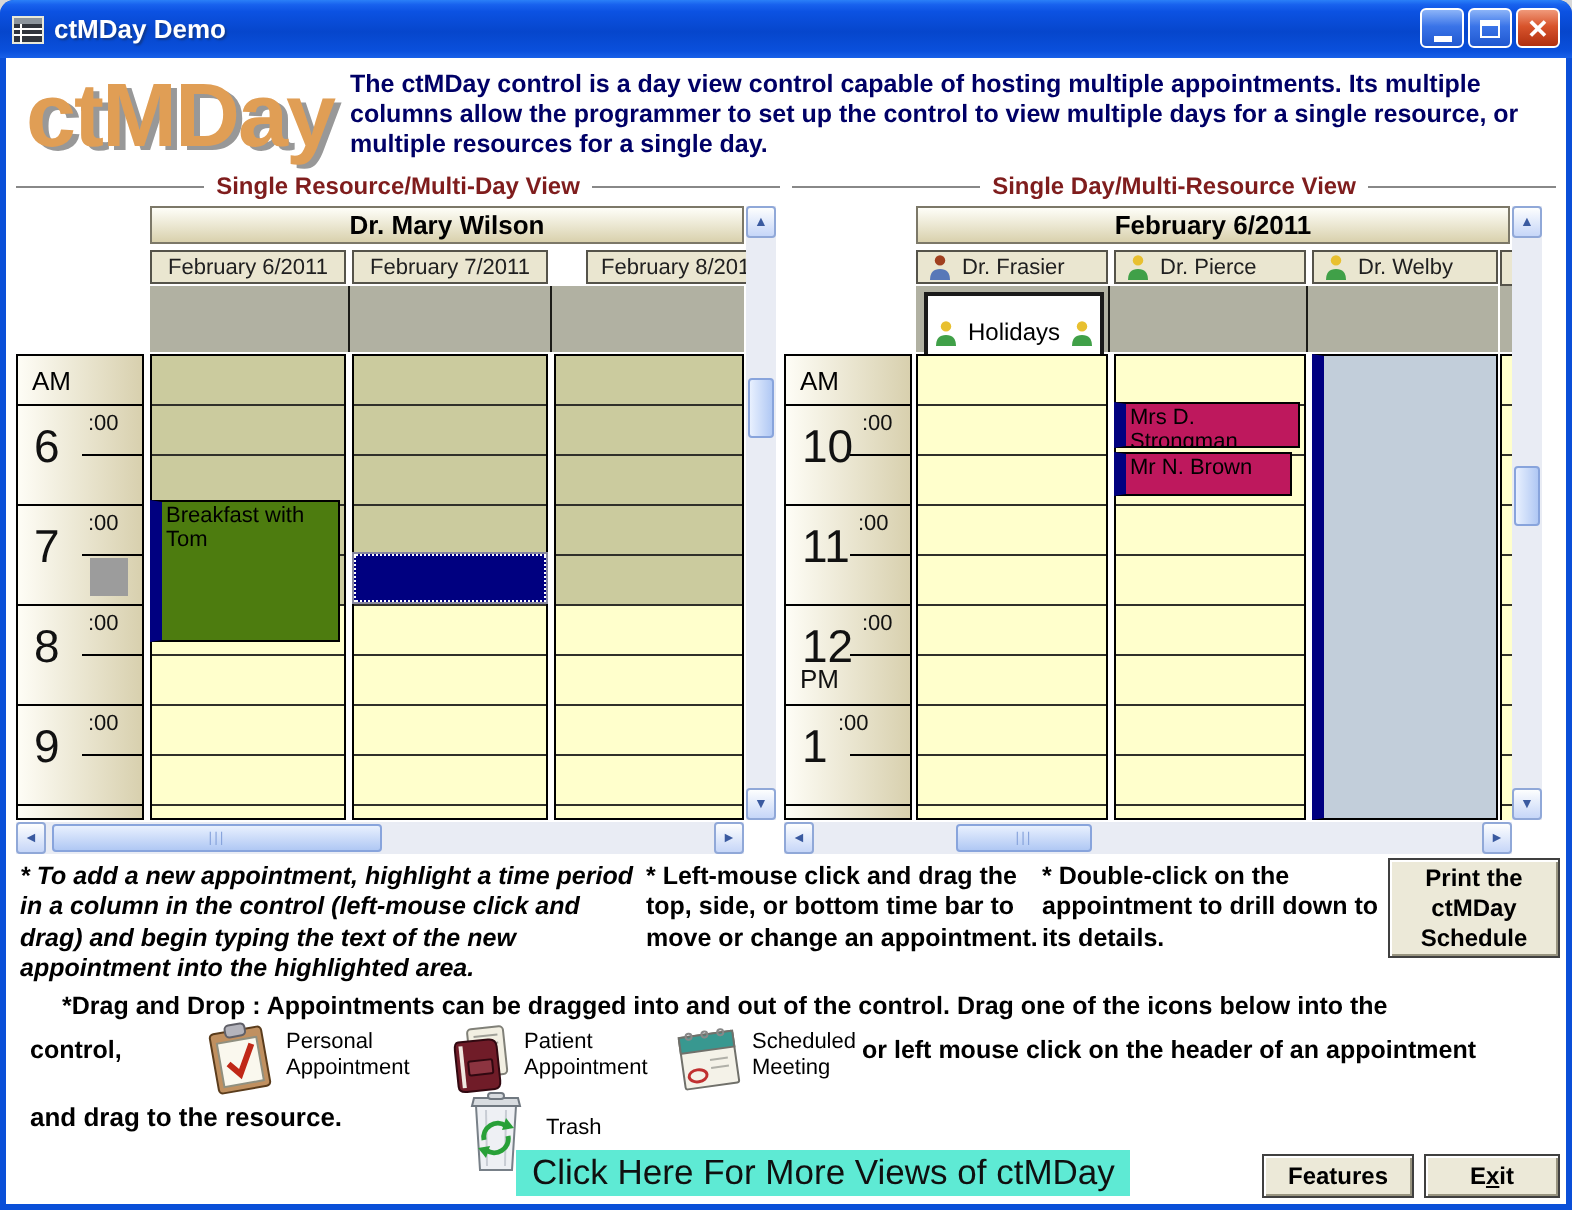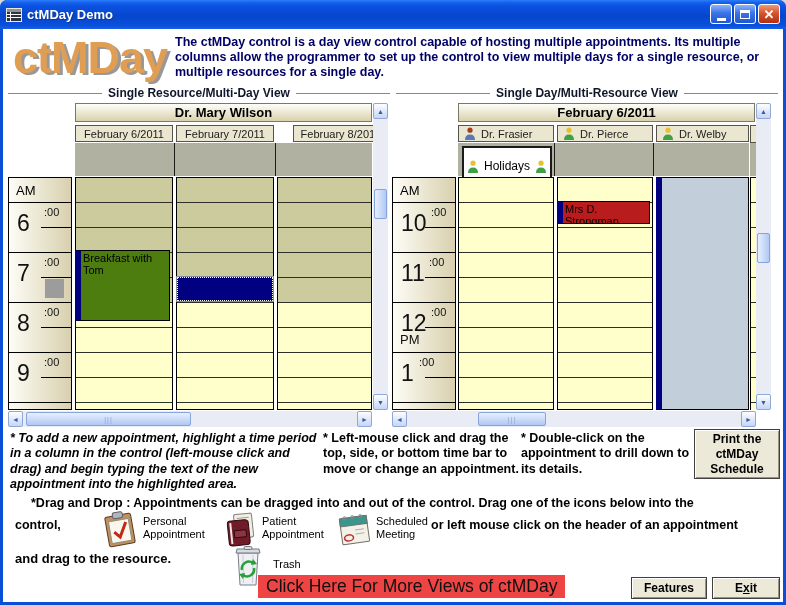--- a/index.html
+++ b/index.html
@@ -31,21 +31,21 @@
   .logo {
     position:absolute; left:10px; top:3px; font-size:45px; font-weight:bold; letter-spacing:-1px;
     color:#e09e55; text-shadow:3px 2px 0 #989898;
   }
   .description {
     position:absolute; left:172px; top:6px; width:596px;
     font-size:12.5px; font-weight:bold; color:#000066; line-height:1.2;
   }
   .section-label { position:absolute; top:57px; display:flex; align-items:center; }
   .section-label .rule { flex:1; height:0; border-top:1px solid #888; }
-  .section-label .lbl { margin:0 6px; color:#0f172a; font-weight:bold; font-size:12px; white-space:nowrap; }
+  .section-label .lbl { margin:0 6px; color:#7f1d1d; font-weight:bold; font-size:12px; white-space:nowrap; }
   
   .res-header {
     position:absolute; height:19px; background:linear-gradient(180deg,#fefef8,#d9d1ad);
     border:1px solid #7c7868; text-align:center; font-weight:bold; font-size:13px; line-height:17px;
   }
   .col-header {
     position:absolute; top:96px; height:17px; background:#eae6d0; border:1px solid #55534a;
     font-size:11px; color:#202020; display:flex; align-items:center; justify-content:center; gap:5px;
   }
   .allday { position:absolute; top:114px; height:33px; background:#b1b1a2; }
@@ -57,21 +57,21 @@
   .tc-hour .h { position:absolute; left:8px; top:7px; font-size:23px; color:#111; }
   .tc-hour .m { position:absolute; left:35px; top:3px; font-size:11px; color:#111; }
   .tc-hour .midline { position:absolute; left:32px; right:0; top:24px; height:1px; background:#000; }
   .tc-hour .pm { position:absolute; left:7px; top:29px; font-size:13px; color:#111; }
   .tc-partial { height:8px; border-bottom:none; }
   .day-col { position:absolute; top:148px; height:233px; border:1px solid #000; border-bottom:1px solid #000; overflow:hidden; }
   .rows-khaki { background:repeating-linear-gradient(180deg,#cbcb9e 0px,#cbcb9e 24px,#30302a 24px,#30302a 25px); }
   .rows-yellow { background:repeating-linear-gradient(180deg,#ffffcc 0px,#ffffcc 24px,#30302a 24px,#30302a 25px); }
   .appt { position:absolute; border:1px solid #000; border-left:6px solid #000080; font-size:11px; color:#000; padding:1px 2px; overflow:hidden; }
   .appt.tan { background:#4d7c0f; }
-  .appt.blue { background:#b91c1c; }
+  .appt.blue { background:#be185d; }
   .sel-cell { position:absolute; background:#000080; border:1px dotted #fff; box-shadow:0 0 0 1px #8888a0; }
   .now-marker { position:absolute; background:#9c9c9c; }
   .welby-block { position:absolute; background:#c2ceda; border:1px solid #000; border-left:6px solid #000080; }
   .holidays {
     position:absolute; background:#fff; border:2px solid #1a1a1a; display:flex; align-items:center;
     padding:0 3px; font-size:12px; color:#000;
   }
   .holidays .txt { flex:1; margin-left:5px; }
   
   .vscroll { position:absolute; width:15px; background:#e9ecf4; }
@@ -86,21 +86,21 @@
   .sliver { position:absolute; overflow:hidden; }
   
   .instr { position:absolute; font-size:12.5px; font-weight:bold; color:#000; line-height:1.22; }
   .btn3d {
     position:absolute; background:#ece9d8; border:1px solid #404040; font-weight:bold; color:#000;
     box-shadow:inset 1px 1px 0 #fff, inset -1px -1px 0 #989480;
     display:flex; align-items:center; justify-content:center; text-align:center; cursor:default;
   }
   .print-btn { font-size:12px; line-height:1.25; padding:2px; }
   .drag-label { position:absolute; font-size:11px; color:#000; line-height:1.2; }
-  .more-views { position:absolute; background:#ef4444; font-size:17.5px; color:#101010; padding:1px 8px; }
+  .more-views { position:absolute; background:#5eead4; font-size:17.5px; color:#101010; padding:1px 8px; }
   .u { text-decoration:underline; }
   .dicon { position:absolute; }
 </style>
 </head>
 <body>
 
 <div id="app">
 
   <div class="titlebar">
     <svg width="16" height="14" viewBox="0 0 16 14">
@@ -291,20 +291,23 @@
     <div class="day-col" style="left:554px;width:96px;">
       <div class="rows-yellow" style="height:233px;"></div>
     </div>
     <div class="day-col" style="left:653px;width:93px;">
       <div class="rows-yellow" style="height:233px;"></div>
     </div>
     <div class="welby-block" style="left:653px;top:148px;width:93px;height:233px;"></div>
 
     <div class="appt blue" style="left:554px;top:172px;width:93px;height:23px;">
       <span>Mrs D. Strongman</span>
+    </div>
+    <div class="appt blue" style="left:554px;top:197px;width:89px;height:22px;">
+      <span>Mr N. Brown</span>
     </div>
 
     <div class="sliver" style="left:747px;top:96px;width:6px;height:285px;">
       <div style="height:18px;background:#eae6d0;border:1px solid #55534a;border-right:none;"></div>
       <div style="height:33px;background:#b1b1a2;margin-top:0;"></div>
       <div class="rows-yellow" style="height:233px;border-top:1px solid #000;border-left:1px solid #000;margin-top:1px;"></div>
     </div>
 
     <div class="vscroll" style="left:753px;top:74px;height:307px;">
       <div class="sb-btn" style="left:0;top:0;">

